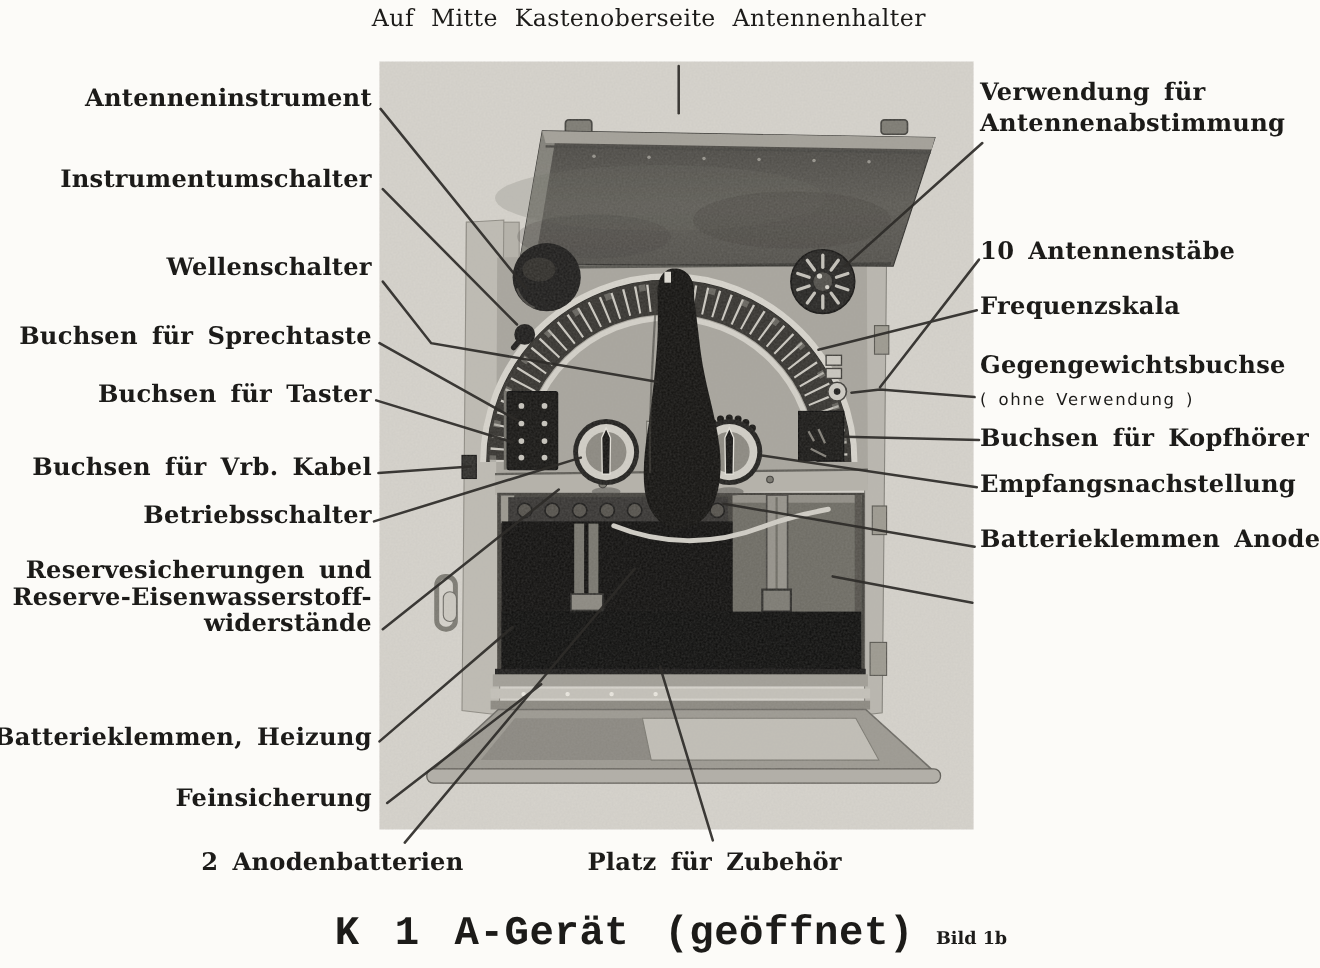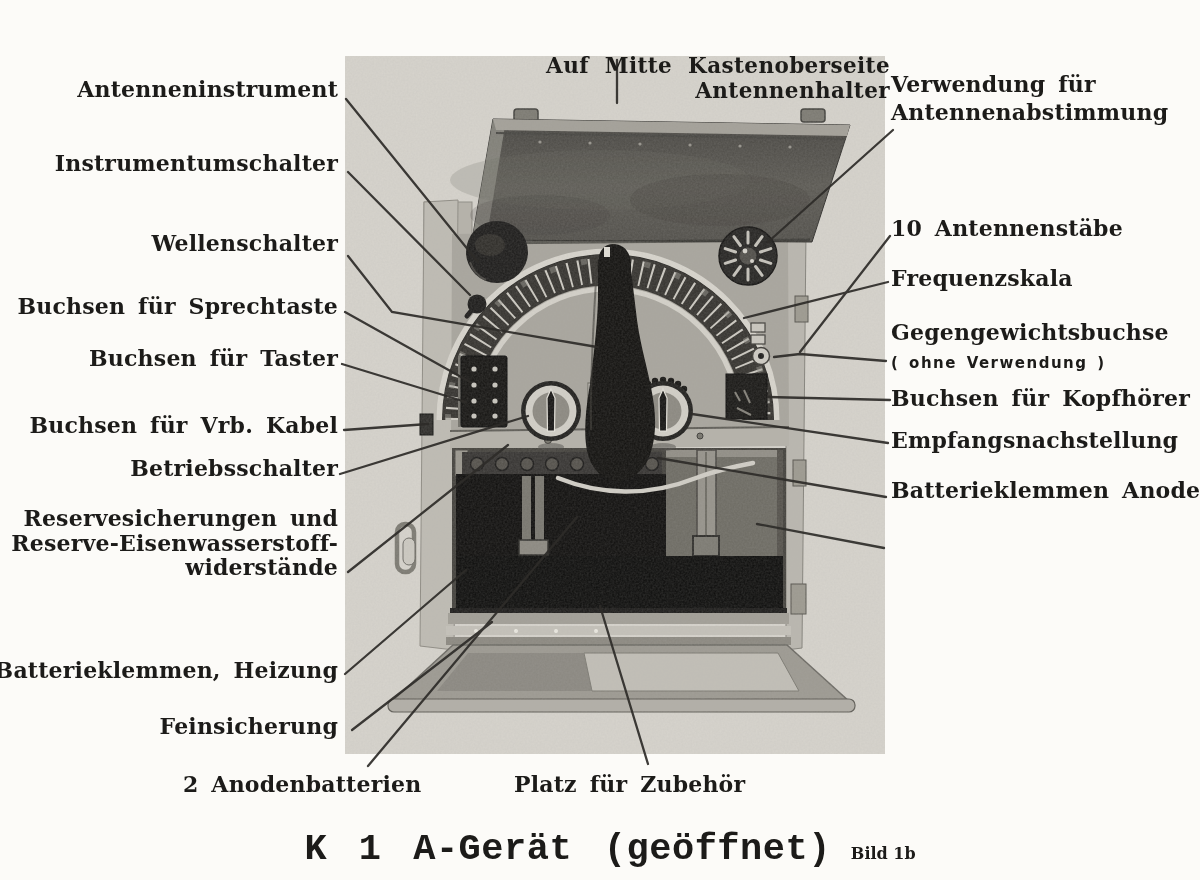--- a/index.html
+++ b/index.html
@@ -13,25 +13,25 @@
   .lbl{
     position:absolute;font-weight:bold;font-size:22px;line-height:26px;
     white-space:nowrap;word-spacing:5px;letter-spacing:0.2px;color:#1c1b19;
   }
   .lbl-left{right:862px;text-align:right;}
   .lbl-right{left:891px;text-align:left;}
   .lbl-multi{line-height:24.5px;}
   .lbl-multi span{display:block;}
   .lbl-note{
     font-family:"DejaVu Sans","Liberation Sans",sans-serif;
-    font-size:15px;font-weight:bold;letter-spacing:1.5px;word-spacing:3px;
+    font-size:15px;font-weight:normal;letter-spacing:1.5px;word-spacing:3px;
   }
   .top-caption{
-    position:absolute;left:338px;top:5px;width:552px;text-align:right;
-    font-weight:bold;font-size:21.5px;word-spacing:8px;letter-spacing:0.4px;margin-top:48px;
+    position:absolute;left:338px;top:5px;width:552px;text-align:left;
+    font-weight:normal;font-size:21.5px;word-spacing:8px;letter-spacing:0.4px;
   }
   .title-row{
     position:absolute;left:0;top:828px;width:1200px;text-align:center;
     transform:translateX(10px);white-space:nowrap;
   }
   .title-main{font-weight:bold;font-size:37px;letter-spacing:0.5px;word-spacing:9px;font-family:Liberation Mono, monospace;}
   .title-fig{font-weight:bold;font-size:16px;margin-left:20px;}
 </style>
 </head>
 <body>
@@ -307,19 +307,19 @@
   </div>
   <div class="lbl lbl-right" style="top:215px">10 Antennenstäbe</div>
   <div class="lbl lbl-right" style="top:265px">Frequenzskala</div>
   <div class="lbl lbl-right" style="top:319px">Gegengewichtsbuchse</div>
   <div class="lbl lbl-right lbl-note" style="top:350px">( ohne Verwendung )</div>
   <div class="lbl lbl-right" style="top:385px">Buchsen  für  Kopfhörer</div>
   <div class="lbl lbl-right" style="top:427px">Empfangsnachstellung</div>
   <div class="lbl lbl-right" style="top:477px">Batterieklemmen Anode</div>
 
   <div class="lbl" style="left:183px;top:771px">2 Anodenbatterien</div>
-  <div class="lbl" style="left:514px;top:771px">Platz für Zubehör</div>
+  <div class="lbl" style="left:534px;top:771px">Platz für Zubehör</div>
 
   <div class="title-row">
     <span class="title-main">K 1 A-Gerät (geöffnet)</span><span class="title-fig">Bild 1b</span>
   </div>
 
 </div>
 
 </body></html>

